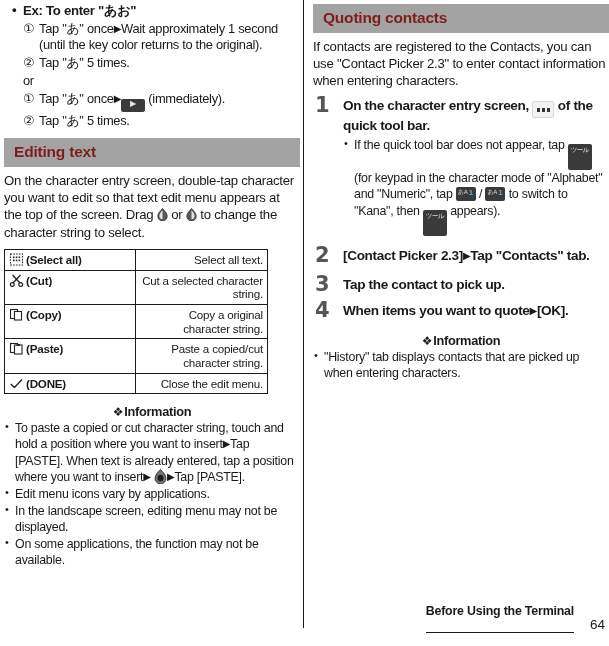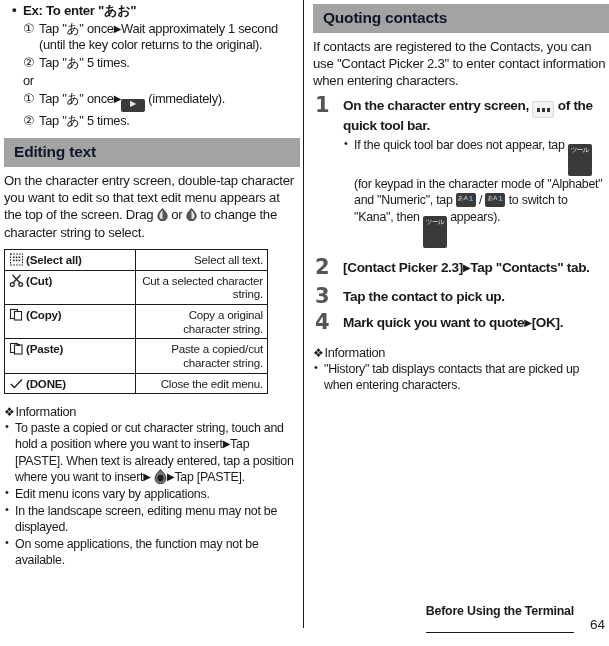--- a/index.html
+++ b/index.html
@@ -35,21 +35,21 @@
     left: 303px;
     top: 0;
     width: 1px;
     height: 628px;
     background: #1a1a1a;
   }
 
   
   .section-bar {
     background: #a3a3a3;
-    color: #0f172a;
+    color: #7f1d1d;
     font-weight: bold;
     font-size: 15.5px;
     line-height: 1;
     padding: 6px 0 7px 10px;
     letter-spacing: -0.2px;
   }
 
   
   .para {
     font-size: 13.2px;
@@ -143,21 +143,21 @@
     color: #2a2a2a;
   }
   .chip-arrow {
     width: 24px;
     height: 13px;
     padding-top: 1px;
     font-size: 8px;
   }
   .chip-tool {
     width: 24px;
-    height: 32px;
+    height: 26px;
     padding-top: 3px;
     font-size: 6.5px;
     letter-spacing: -0.5px;
     font-family: "DejaVu Sans", sans-serif;
   }
   .chip-dots {
     width: 22px;
     height: 17px;
     padding-top: 2px;
     font-size: 11px;
@@ -228,24 +228,25 @@
     display: inline-block;
     width: 15px;
     height: 13px;
     vertical-align: -2px;
     margin-right: 2px;
   }
   .tbl-icon svg { display: block; }
 
   
   .info-head {
-    font-weight: normal;
+    font-weight: bold;
     font-size: 12.8px;
     letter-spacing: -0.3px;
     margin-top: 10px;
+    text-align: center;
   }
   .info-head .diamond {
     display: inline-block;
     margin-right: 1px;
     font-size: 12px;
   }
 
   
   .step {
     position: relative;
@@ -475,21 +476,21 @@
     <div class="step" style="margin-top:12px;">
       <span class="snum">3</span>
       <div class="stitle">
         <span>Tap the contact to pick up.</span>
       </div>
     </div>
 
     <div class="step" style="margin-top:9px;">
       <span class="snum">4</span>
       <div class="stitle">
-        <span>Mark quick you want to quote</span><span class="arrow">▶</span><span>[OK].</span>
+        <span>When items you want to quote</span><span class="arrow">▶</span><span>[OK].</span>
       </div>
     </div>
 
     <div class="info-head" style="margin-top:13px;">
       <span class="diamond">❖</span><span>Information</span>
     </div>
     <ul class="bul">
       <li>"History" tab displays contacts that are picked up when entering characters.</li>
     </ul>
 

